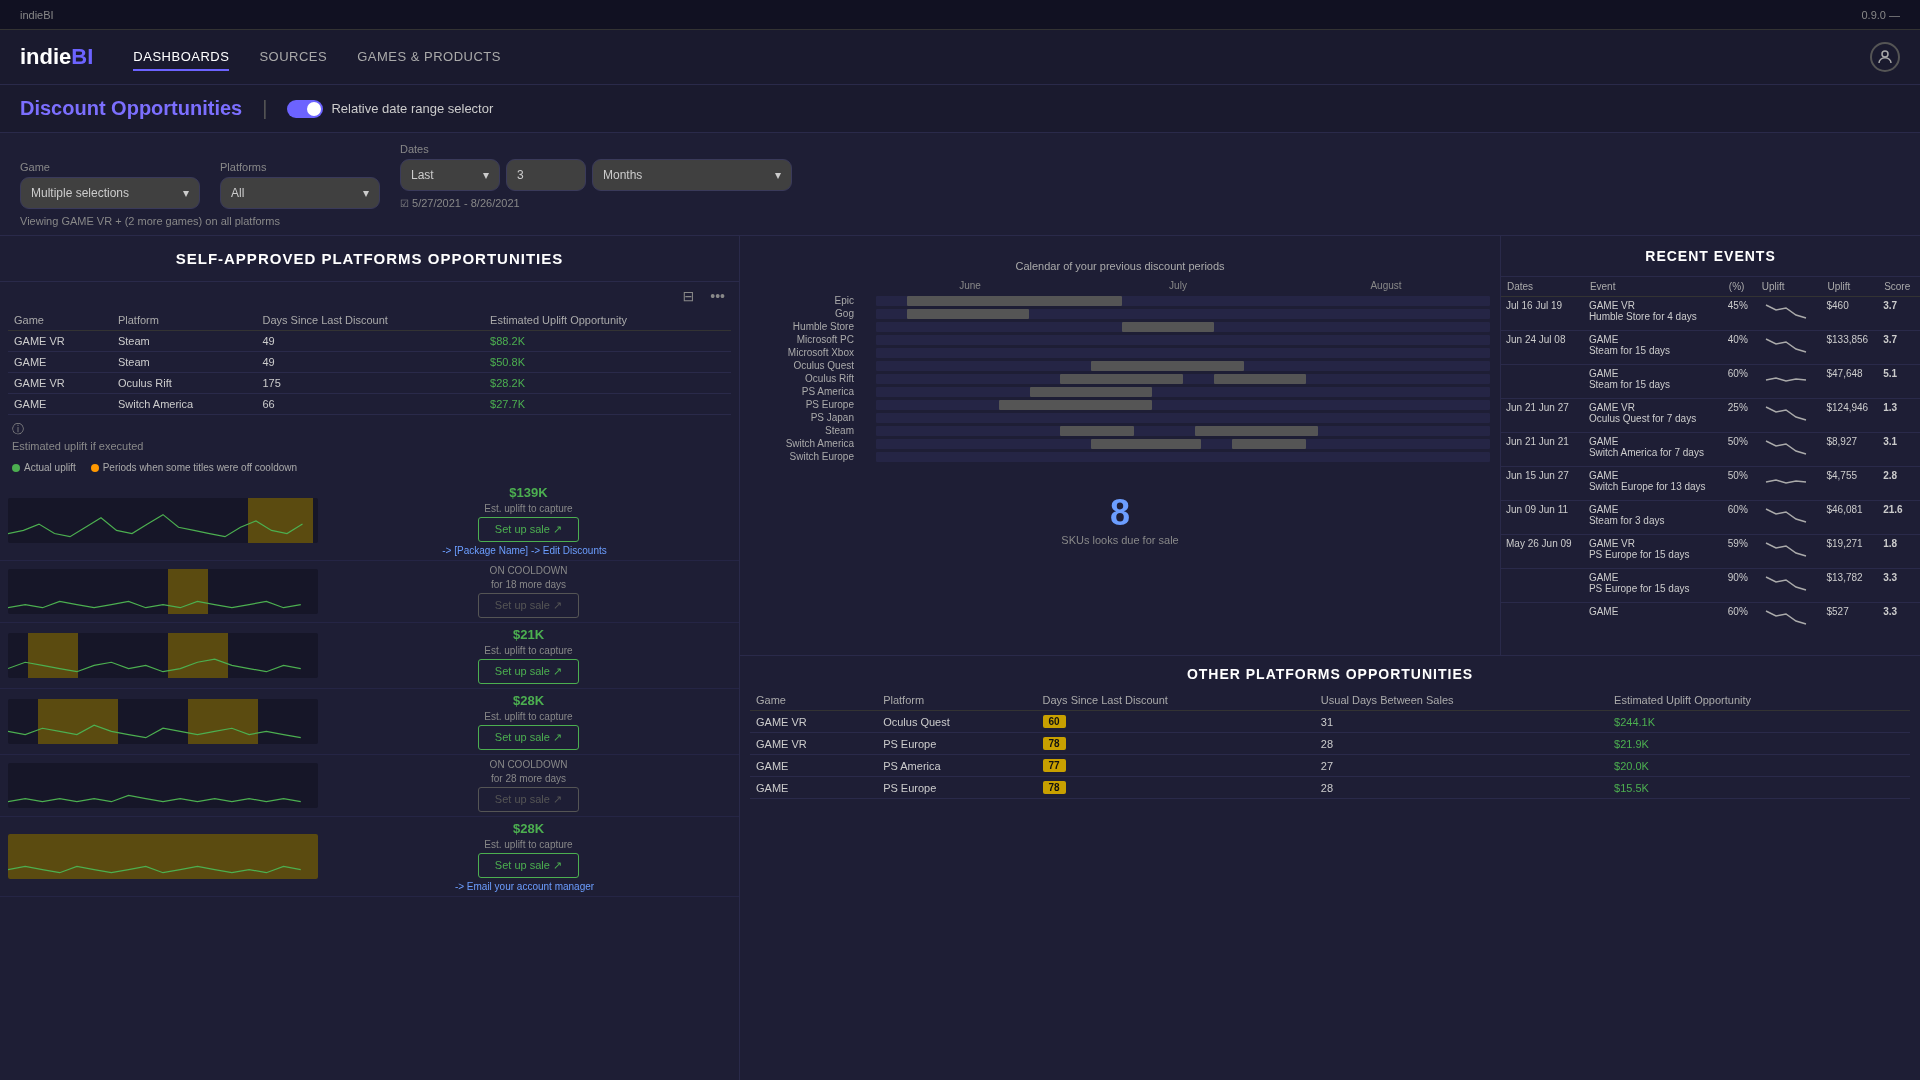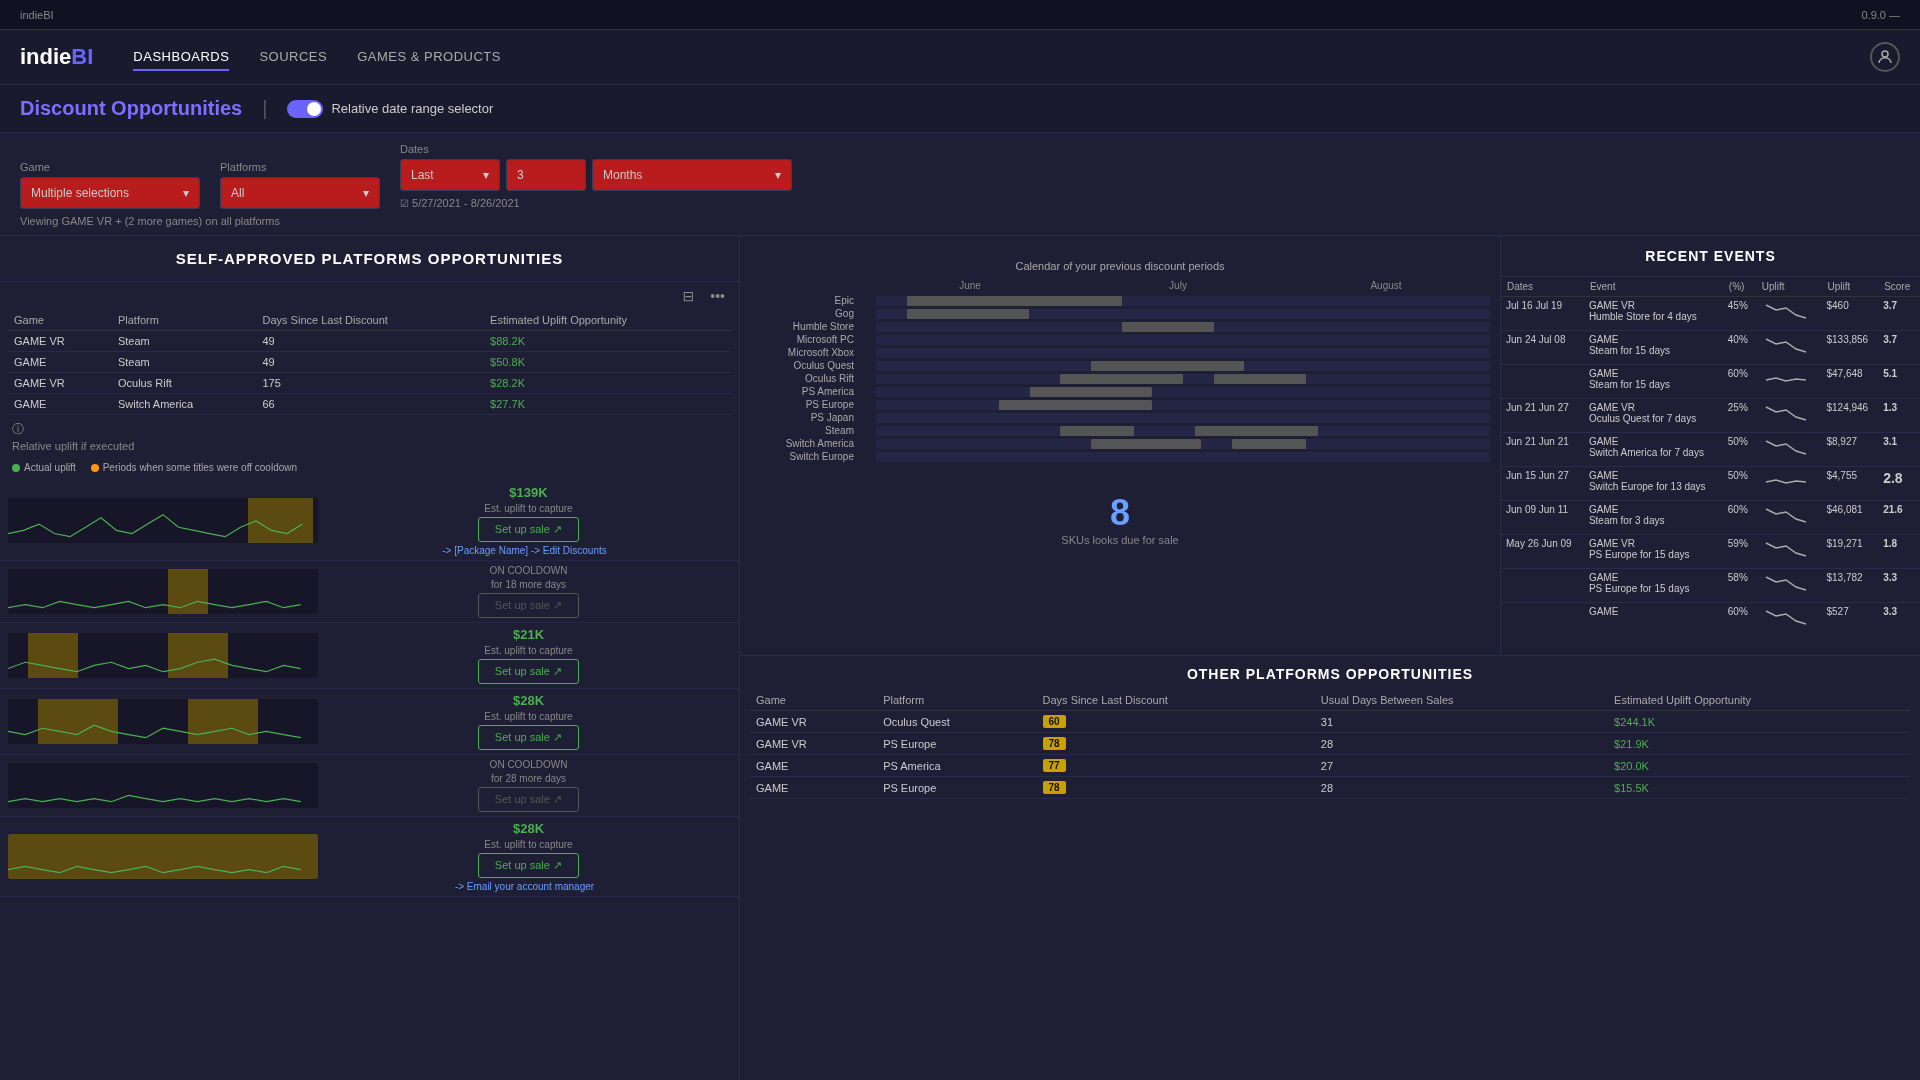--- a/index.html
+++ b/index.html
@@ -26,21 +26,21 @@
     .toggle-container { display: flex; align-items: center; gap: 8px; }
     .toggle { width: 36px; height: 18px; background: #6c63ff; border-radius: 9px; position: relative; cursor: pointer; }
     .toggle::after { content: ''; position: absolute; width: 14px; height: 14px; background: white; border-radius: 50%; top: 2px; right: 2px; }
     .toggle-label { color: #ccc; font-size: 13px; }
 
     
     .filterbar { background: #1e1e35; padding: 10px 20px 8px; border-bottom: 1px solid #2a2a4a; }
     .filter-row { display: flex; gap: 20px; align-items: flex-end; }
     .filter-group { display: flex; flex-direction: column; gap: 4px; }
     .filter-label { color: #888; font-size: 11px; }
-    .filter-select { background: #b91c1c; border: 1px solid #3a3a5a; color: #ccc; padding: 5px 10px; border-radius: 3px; font-size: 12px; min-width: 180px; display: flex; align-items: center; justify-content: space-between; cursor: pointer; height: 32px; }
+    .filter-select { background: #404040; border: 1px solid #3a3a5a; color: #ccc; padding: 5px 10px; border-radius: 9px; font-size: 12px; min-width: 180px; display: flex; align-items: center; justify-content: space-between; cursor: pointer; height: 32px; }
     .filter-select-sm { min-width: 80px; }
     .filter-select-lg { min-width: 200px; }
     .viewing-text { color: #888; font-size: 11px; margin-top: 6px; }
     .date-range { color: #888; font-size: 11px; margin-top: 2px; }
 
     
     .main-content { display: flex; height: calc(1080px - 30px - 55px - 55px - 80px); overflow: hidden; }
 
     
     .left-panel { width: 740px; background: #1e1e35; border-right: 1px solid #2a2a4a; overflow: hidden; display: flex; flex-direction: column; }
@@ -234,21 +234,21 @@
     <td>Switch America</td>
     <td>66</td>
     <td class="green-text">$27.7K</td>
   </tr>
           </tbody>
       </table>
     </div>
 
     <div class="uplift-section" style="display:flex;flex-direction:column;gap:2px;padding:6px 12px;">
       <span class="info-icon">ⓘ</span>
-      <div class="uplift-label">Relative uplift if executed</div>
+      <div class="uplift-label">Estimated uplift if executed</div>
     </div>
 
     <div class="legend">
       <div class="legend-item">
         <div class="legend-dot legend-dot-green"></div>
         <span>Actual uplift</span>
       </div>
       <div class="legend-item">
         <div class="legend-dot legend-dot-orange"></div>
         <span>Periods when some titles were off cooldown</span>
@@ -520,21 +520,21 @@
                 <tr>
     <td style="white-space:nowrap;font-size:10px">Jun 15 Jun 27</td>
     <td style="font-size:10px">GAME<br>Switch Europe for 13 days</td>
     <td style="font-size:10px">50%</td>
     <td>
       <svg class="trend-svg" viewBox="0 0 50 25">
         <path d="M5,12 L15,10 L25,13 L35,11 L45,12" stroke="#aaa" stroke-width="1.5" fill="none"></path>
       </svg>
     </td>
     <td style="font-size:10px">$4,755</td>
-    <td class="score" style="font-size:14px">2.8</td>
+    <td class="score" style="font-size:10px">2.8</td>
   </tr>
                 <tr>
     <td style="white-space:nowrap;font-size:10px">Jun 09 Jun 11</td>
     <td style="font-size:10px">GAME<br>Steam for 3 days</td>
     <td style="font-size:10px">60%</td>
     <td>
       <svg class="trend-svg" viewBox="0 0 50 25">
         <path d="M5,5 L15,10 L25,8 L35,15 L45,18" stroke="#aaa" stroke-width="1.5" fill="none"></path>
       </svg>
     </td>
@@ -549,21 +549,21 @@
       <svg class="trend-svg" viewBox="0 0 50 25">
         <path d="M5,5 L15,10 L25,8 L35,15 L45,18" stroke="#aaa" stroke-width="1.5" fill="none"></path>
       </svg>
     </td>
     <td style="font-size:10px">$19,271</td>
     <td class="score" style="font-size:10px">1.8</td>
   </tr>
                 <tr>
     <td style="white-space:nowrap;font-size:10px"></td>
     <td style="font-size:10px">GAME<br>PS Europe for 15 days</td>
-    <td style="font-size:10px">58%</td>
+    <td style="font-size:10px">90%</td>
     <td>
       <svg class="trend-svg" viewBox="0 0 50 25">
         <path d="M5,5 L15,10 L25,8 L35,15 L45,18" stroke="#aaa" stroke-width="1.5" fill="none"></path>
       </svg>
     </td>
     <td style="font-size:10px">$13,782</td>
     <td class="score" style="font-size:10px">3.3</td>
   </tr>
                 <tr>
     <td style="white-space:nowrap;font-size:10px"></td>

